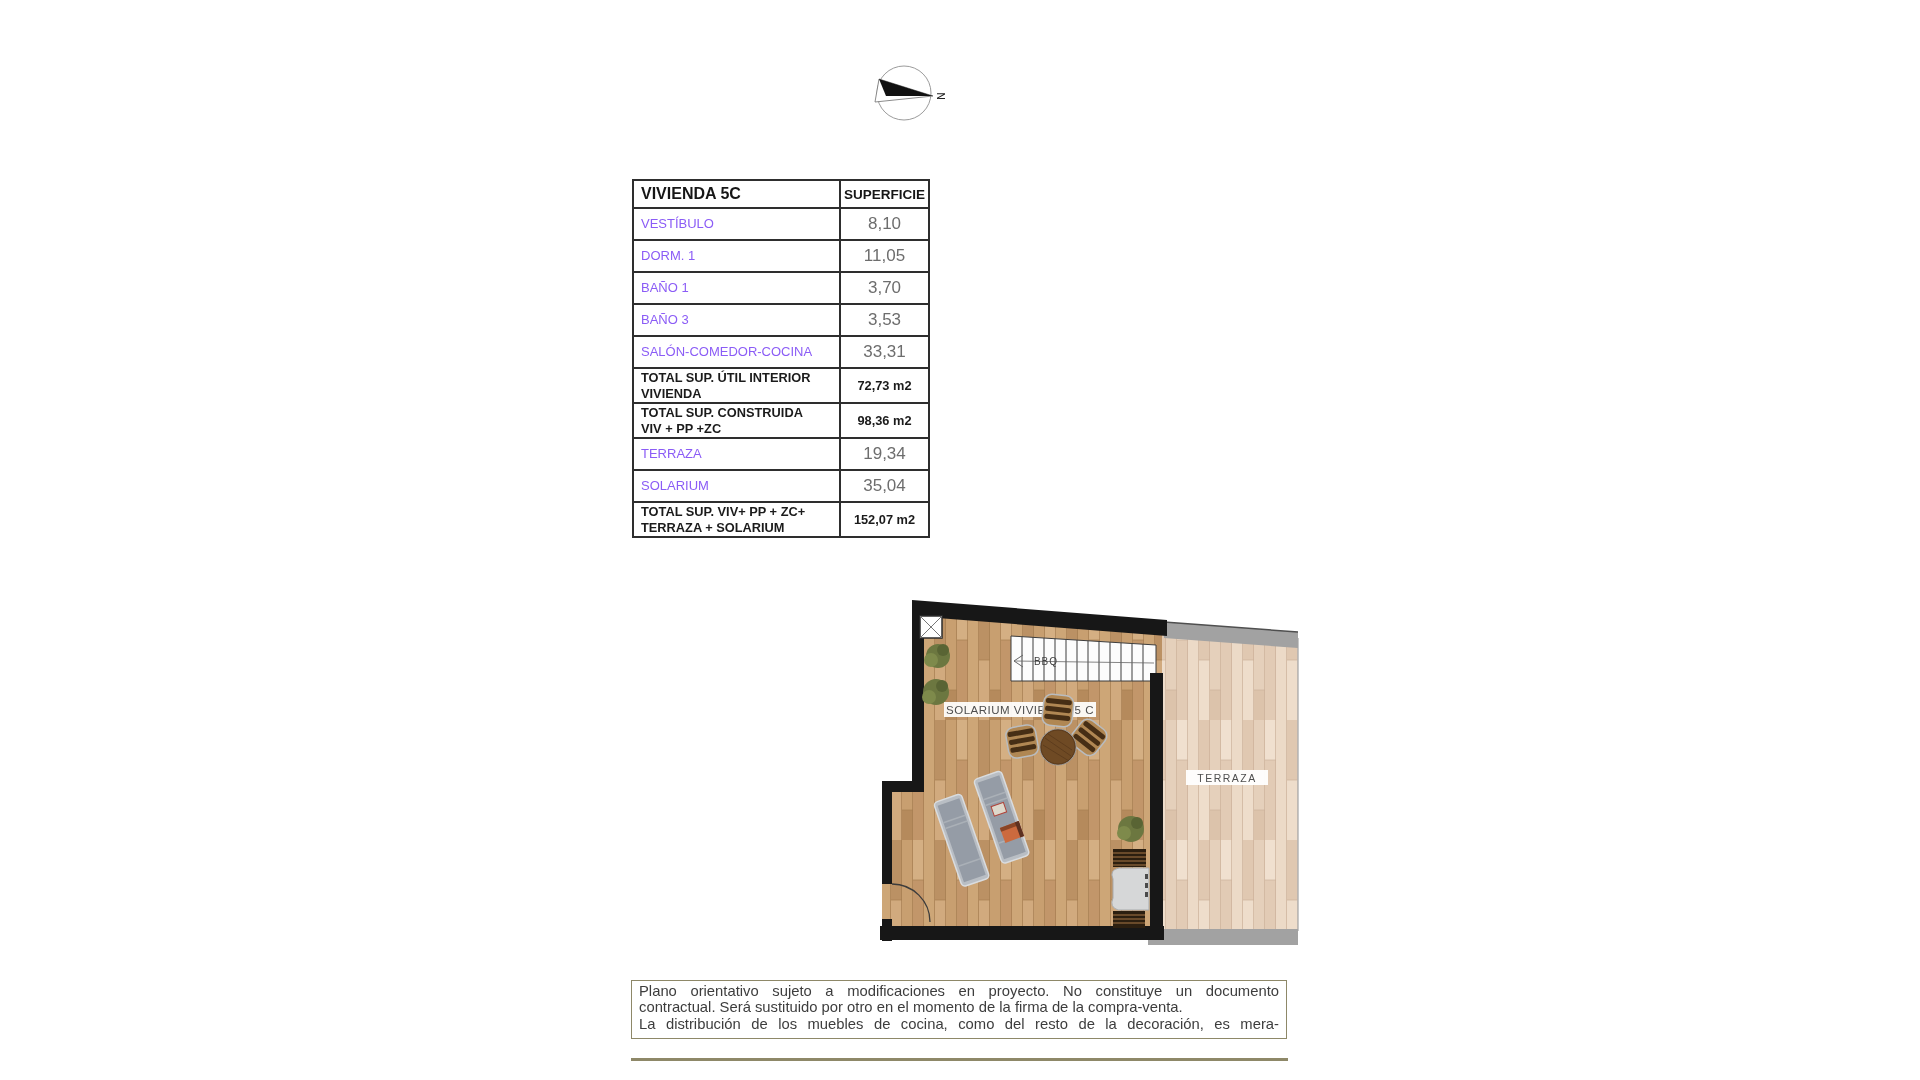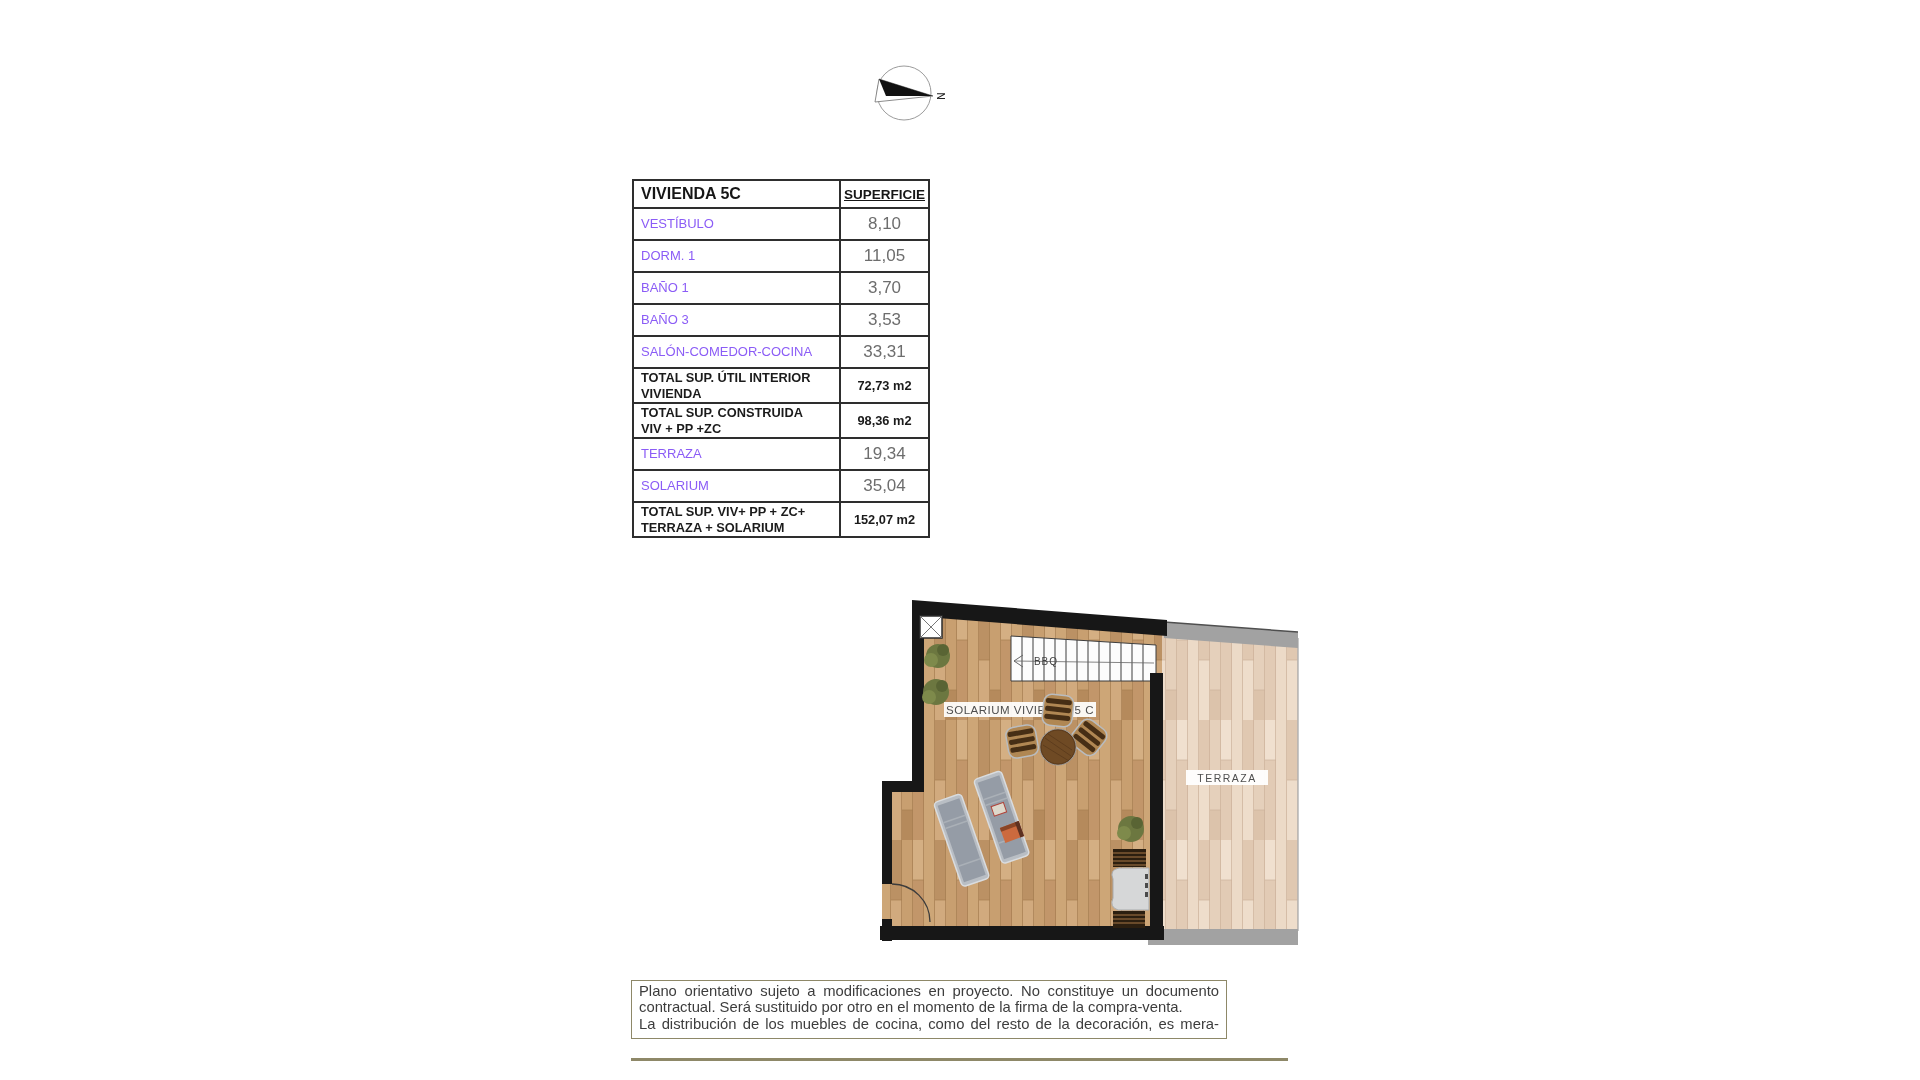--- a/index.html
+++ b/index.html
@@ -13,30 +13,30 @@
   .areas-table{position:absolute;left:632px;top:179px;width:298px;box-sizing:border-box;
                border:2px solid #2e2e2e;background:#fff;}
   .t-row{display:flex;border-top:2px solid #2e2e2e;}
   .t-row:first-child{border-top:none;}
   .t-label{width:205px;box-sizing:border-box;padding:1px 6px 1px 7px;display:flex;align-items:center;
            font-size:13px;color:#8b5cf6;white-space:pre-line;line-height:1.18;}
   .t-val{flex:1;display:flex;align-items:center;justify-content:center;text-align:center;
          font-size:17px;color:#6d6d6d;border-left:2px solid #2e2e2e;}
   .t-head{height:26px;}
   .t-head .t-label{font-size:16px;font-weight:bold;color:#161616;}
-  .t-head .t-val{font-size:13.5px;font-weight:bold;color:#161616;text-decoration:underline;}
+  .t-head .t-val{font-size:13.5px;font-weight:bold;color:#161616;}
   .t-reg{height:30px;}
   .t-tall{height:33px;}
   .t-total .t-label,.t-total .t-val{font-weight:bold;color:#1b1b1b;font-size:12.8px;}
 
   
   .plan{position:absolute;left:860px;top:590px;}
 
   
-  .disclaimer{position:absolute;left:631px;top:980px;width:596px;box-sizing:border-box;
+  .disclaimer{position:absolute;left:631px;top:980px;width:656px;box-sizing:border-box;
               border:1.5px solid #8e8868;padding:2px 7px 6px 7px;
               font-size:14.8px;line-height:16.3px;color:#3d3d3d;background:#fff;}
   .disc-line{white-space:nowrap;}
   .disc-line.just{white-space:normal;text-align:justify;text-align-last:justify;}
   .disclaimer-rule{position:absolute;left:631px;top:1058px;width:657px;height:3px;background:#8e8868;}
 </style>
 </head>
 <body>
 
 <div class="sheet">

